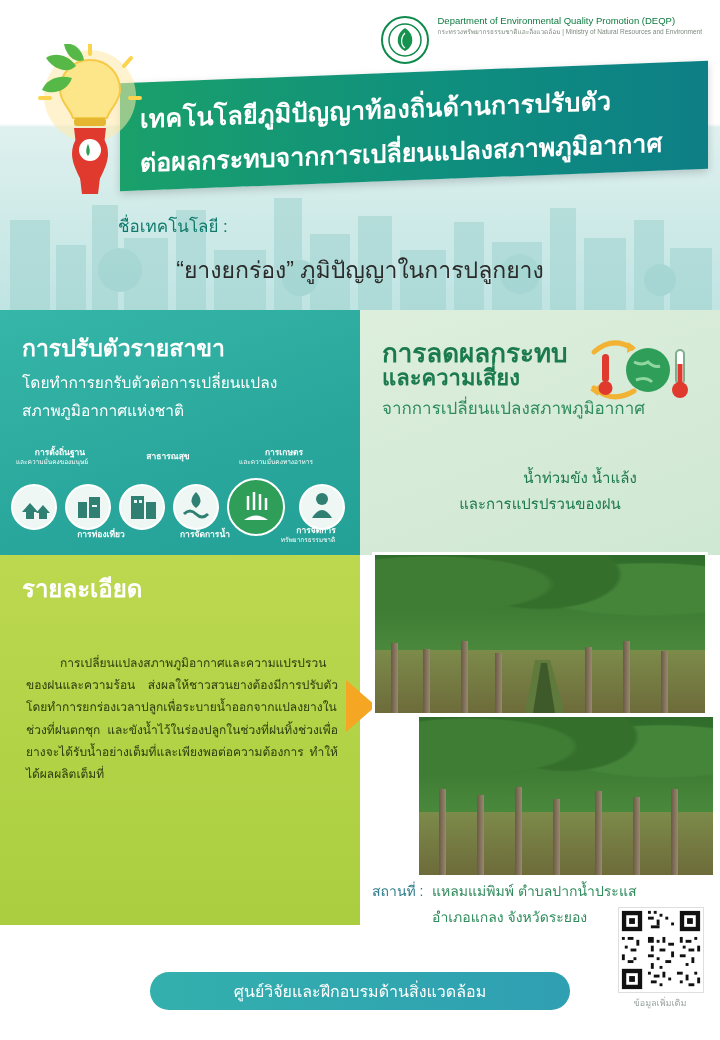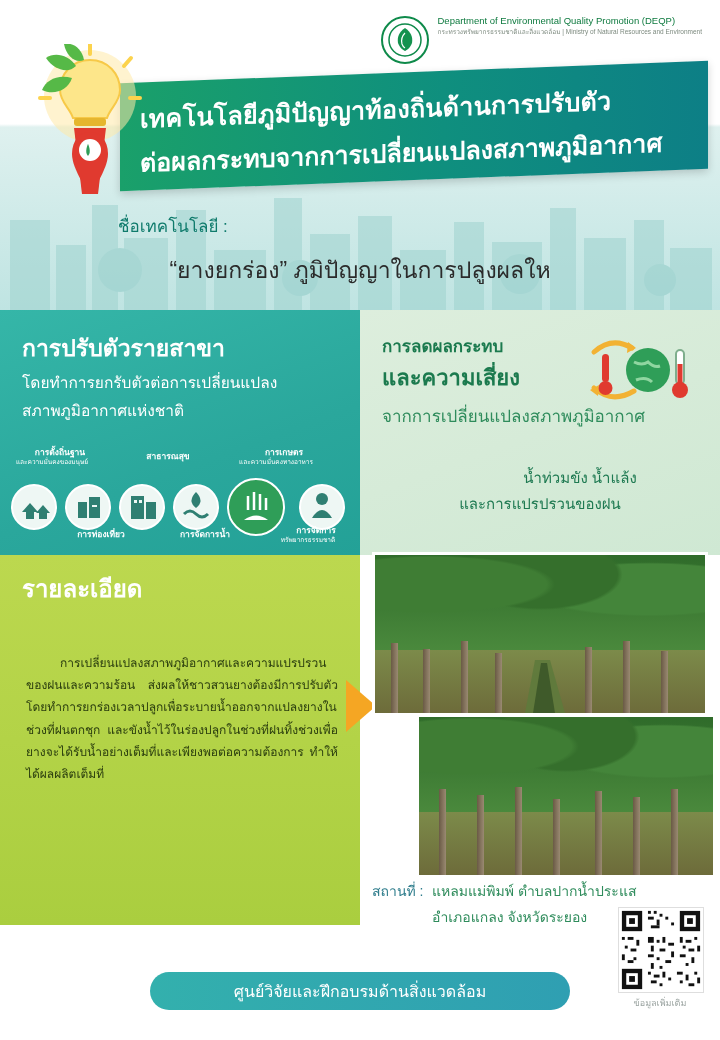--- a/index.html
+++ b/index.html
@@ -126,29 +126,29 @@
   }
   .pl-title {
     position: absolute; left: 22px; top: 20px;
     font-size: 23px; font-weight: bold;
   }
   .pl-sub1 { position: absolute; left: 22px; top: 60px; font-size: 15.5px; }
   .pl-sub2 { position: absolute; left: 22px; top: 88px; font-size: 15.5px; }
 
   .pr-title1 {
     position: absolute; left: 22px; top: 22px;
-    font-size: 17px; font-weight: bold; color: #1b7a4e;
+    font-size: 26px; font-weight: bold; color: #1b7a4e;
   }
   .pr-title2 {
     position: absolute; left: 22px; top: 50px;
     font-size: 22px; font-weight: bold; color: #1b7a4e; text-align: right;
   }
   .pr-sub {
     position: absolute; left: 22px; top: 84px;
-    font-size: 17px; color: #2f8c5c; margin-top: 8px;
+    font-size: 17px; color: #2f8c5c;
   }
   .pr-line1 {
     position: absolute; left: 0; top: 156px; width: 360px;
     text-align: center; font-size: 15px; color: #1f7a52; padding-left: 40px;
   }
   .pr-line2 {
     position: absolute; left: 0; top: 182px; width: 360px;
     text-align: center; font-size: 15px; color: #1f7a52;
   }
   .earth-icon {
@@ -314,21 +314,21 @@
           <path d="M44 34 C30 30 18 36 14 46 C26 52 40 46 44 34 Z"></path>
           <path d="M48 22 C40 10 26 8 18 14 C26 26 40 30 48 22 Z"></path>
           <path d="M56 16 C54 4 44 -2 36 0 C38 12 48 20 56 16 Z"></path>
         </g>
       </g>
     </svg>
 
     <div class="tech-name-label">ชื่อเทคโนโลยี :</div>
   </div>
 
-  <div class="tech-name-value">“ยางยกร่อง” ภูมิปัญญาในการปลูงผลให</div>
+  <div class="tech-name-value">“ยางยกร่อง” ภูมิปัญญาในการปลูกยาง</div>
 
   <div class="panel-left">
     <div class="pl-title">การปรับตัวรายสาขา</div>
     <div class="pl-sub1">โดยทำการยกรับตัวต่อการเปลี่ยนแปลง</div>
     <div class="pl-sub2">สภาพภูมิอากาศแห่งชาติ</div>
   </div>
 
   <div class="sectors">
 
     <div class="sector-lbl" style="left:6px; top:0; width:92px;">

